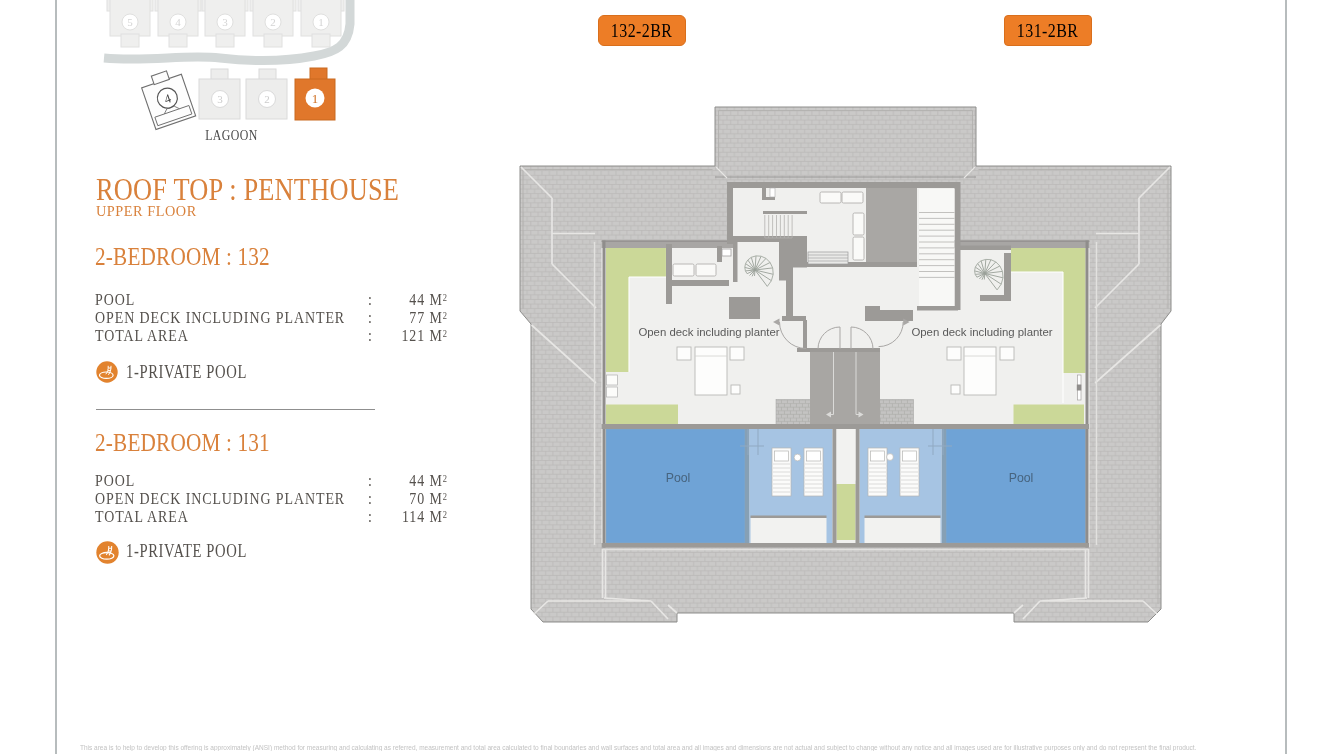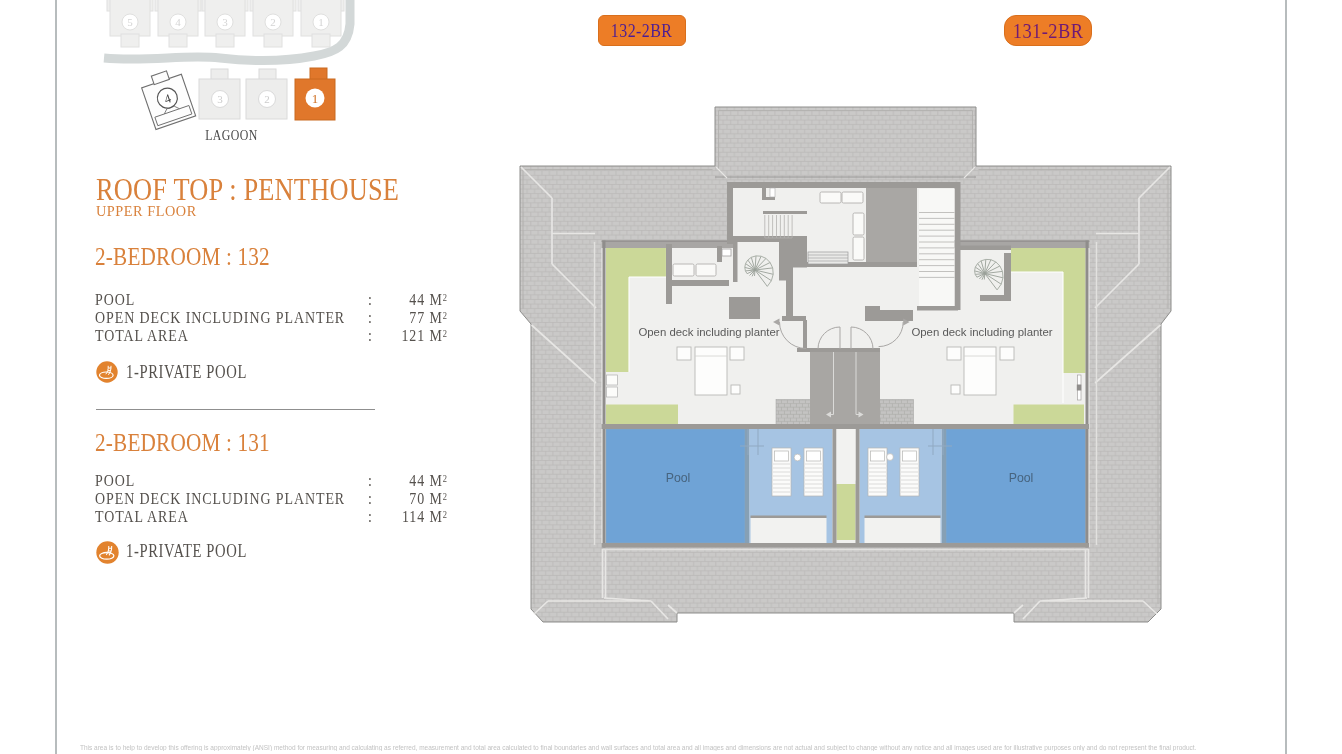--- a/index.html
+++ b/index.html
@@ -146,23 +146,23 @@
 <div class="abs" style="left:96px;top:541px;width:24px;height:24px;">
 <svg width="23" height="23" viewBox="0 0 22 22" xmlns="http://www.w3.org/2000/svg">
   <circle cx="11" cy="11" r="10.7" fill="#e2832e"></circle>
   <ellipse cx="10.3" cy="14.2" rx="6.8" ry="3.2" fill="none" stroke="#ffffff" stroke-width="1.2"></ellipse>
   <path d="M12.2,4.8 C12.4,8.5 11.6,11 9.8,13.2 M15,4.8 C15.2,8.8 14.2,11.4 12.4,13.8 M12.3,7 h2.8 M12,9.6 h2.7" stroke="#ffffff" stroke-width="1" fill="none"></path>
 </svg>
 </div>
 
 <div class="abs" style="left:126px;top:542px;font-size:18.5px;color:#55514d;letter-spacing:0.8px;line-height:1;transform:scaleX(0.79);transform-origin:0 0;">1-PRIVATE POOL</div>
 
-<div class="abs" style="left:598px;top:15px;width:86px;height:29px;background:#ed7d26;border:1.5px solid #d96f1c;border-radius:6px;color:#4c1d95;font-size:19px;text-align:center;line-height:29px;letter-spacing:0.5px;"><span style="display:inline-block;transform:scaleX(0.84);">132-2BR</span></div>
-
-<div class="abs" style="left:1004px;top:15px;width:86px;height:29px;background:#ed7d26;border:1.5px solid #d96f1c;border-radius:12px;color:#701a75;font-size:22px;text-align:center;line-height:29px;letter-spacing:0.5px;"><span style="display:inline-block;transform:scaleX(0.84);">131-2BR</span></div>
+<div class="abs" style="left:598px;top:15px;width:86px;height:29px;background:#ed7d26;border:1.5px solid #d96f1c;border-radius:6px;color:#000000;font-size:19px;text-align:center;line-height:29px;letter-spacing:0.5px;"><span style="display:inline-block;transform:scaleX(0.84);">132-2BR</span></div>
+
+<div class="abs" style="left:1004px;top:15px;width:86px;height:29px;background:#ed7d26;border:1.5px solid #d96f1c;border-radius:4px;color:#000000;font-size:19px;text-align:center;line-height:29px;letter-spacing:0.5px;"><span style="display:inline-block;transform:scaleX(0.84);">131-2BR</span></div>
 
 <div class="abs" style="left:495px;top:90px;width:695px;height:560px;">
 <svg width="695" height="560" viewBox="495 90 695 560" xmlns="http://www.w3.org/2000/svg" font-family="Liberation Sans, sans-serif">
 <defs>
 <pattern id="bk" width="7.4" height="9.2" patternUnits="userSpaceOnUse">
   <rect width="7.4" height="9.2" fill="#cac9c8"></rect>
   <path d="M0,0.4 H7.4 M0,5 H7.4 M5.4,0.4 V5 M1.8,5 V9.2" stroke="#b9b8b6" stroke-width="0.75" fill="none"></path>
 </pattern>
 <pattern id="pv" width="6" height="7.2" patternUnits="userSpaceOnUse">
   <rect width="6" height="7.2" fill="#c4c3c2"></rect>

